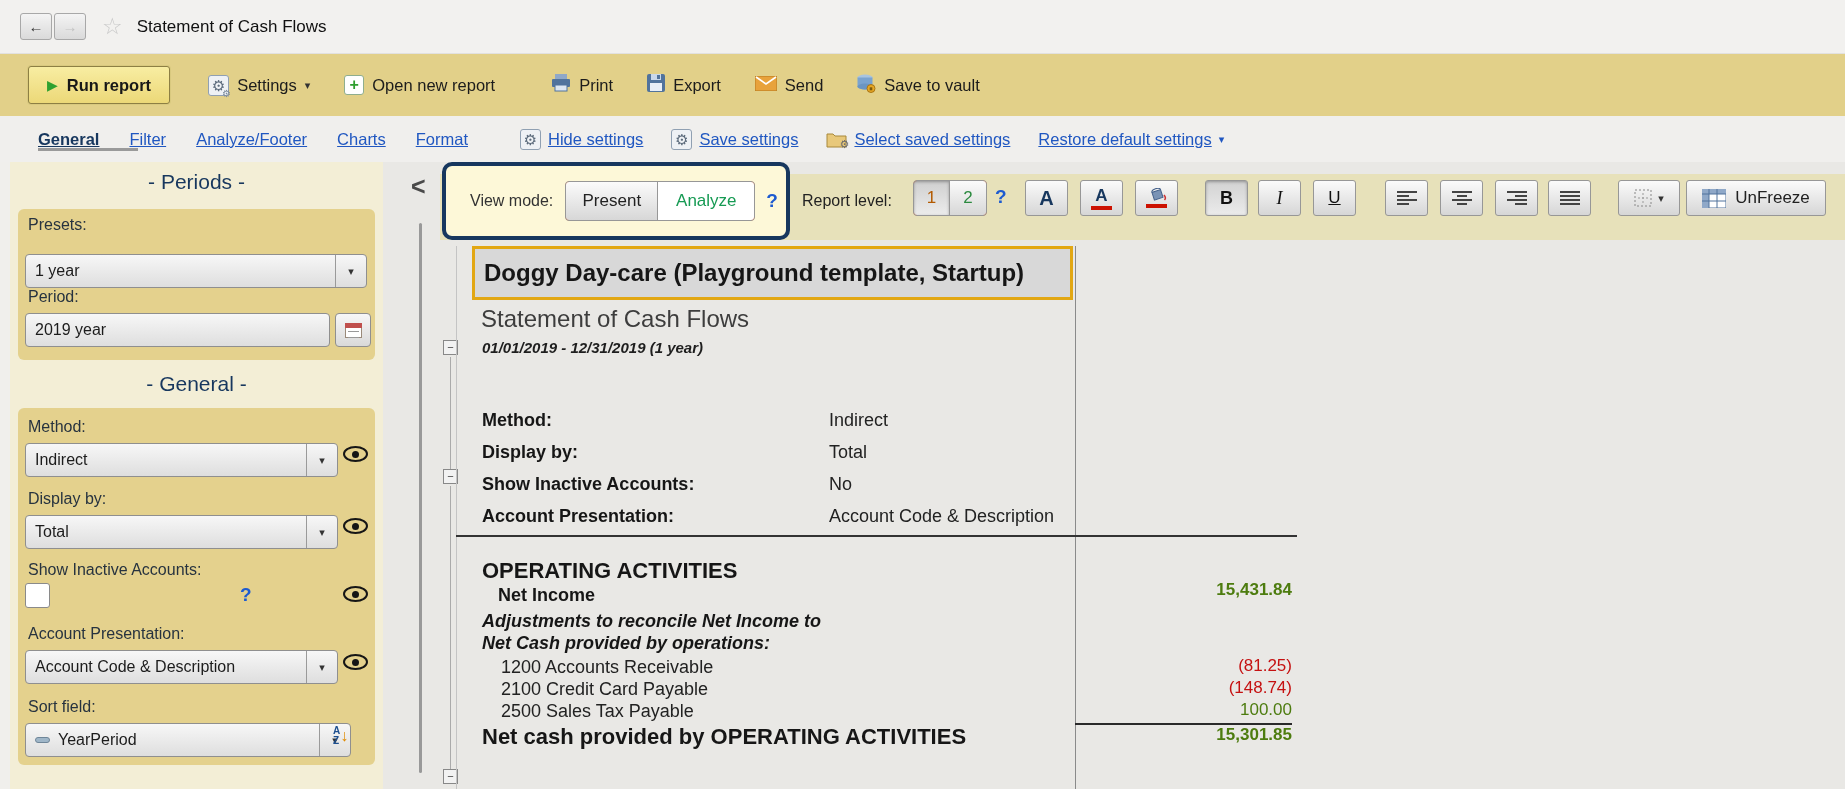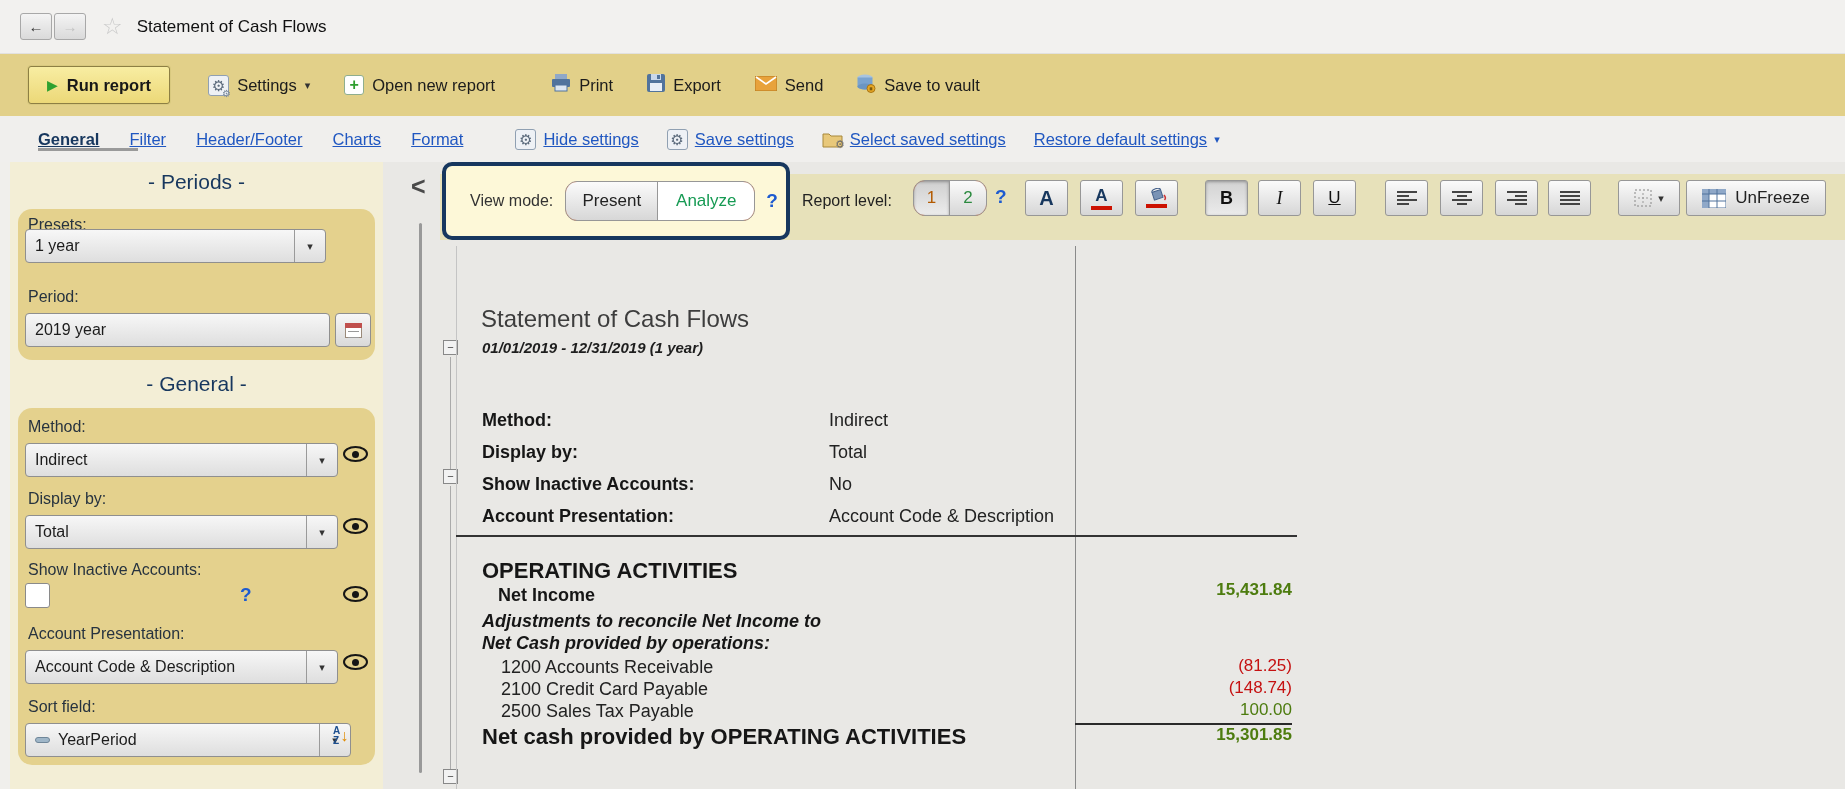--- a/index.html
+++ b/index.html
@@ -45,21 +45,21 @@
   .folder svg{position:absolute;left:0;top:0}
   .folder .g{position:absolute;right:-2px;bottom:-3px;font-size:11px;color:#6b6b6b}
 
   
   .content{position:absolute;left:0;top:162px;width:1845px;height:627px;background:var(--report-bg)}
   .leftmargin{position:absolute;left:0;top:0;width:10px;height:100%;background:#f0efec}
 
   
   .sidebar{position:absolute;left:10px;top:0;width:373px;height:627px;background:var(--sidebar-bg)}
   .sec-title{position:absolute;left:0;width:100%;text-align:center;font-size:21px;color:var(--navy)}
-  .sbox{position:absolute;left:8px;width:357px;background:var(--sidebar-box-bg);border-radius:14px}
+  .sbox{position:absolute;left:8px;width:357px;background:var(--sidebar-box-bg);border-radius:6px}
   .box1{top:47px;height:151px}
   .box2{top:246px;height:357px}
   .flabel{position:absolute;left:10px;font-size:16px;color:#27333f}
   .sel{position:absolute;left:7px;height:34px;background:linear-gradient(#f7f7f7,#dedede);border:1px solid #8f8f8f;border-radius:4px;display:flex;align-items:center;cursor:pointer}
   .sel-text{flex:1;padding-left:9px;font-size:16px;color:#1c1c1c;white-space:nowrap;display:flex;align-items:center}
   .sel-caret{width:31px;align-self:stretch;border-left:1px solid #9a9a9a;display:flex;align-items:center;justify-content:center;font-size:11px;color:#333}
   .calbtn{position:absolute;width:36px;height:34px;background:linear-gradient(#f7f7f7,#d9d9d9);border:1px solid #8f8f8f;border-radius:4px;display:flex;align-items:center;justify-content:center}
   .cal{position:relative;width:17px;height:15px;background:#fff;border:1px solid #9a8a7a;display:inline-block}
   .cal .caltop{position:absolute;left:-1px;top:-1px;width:17px;height:5px;background:#c0504d}
   .cal::after{content:"";position:absolute;left:2px;top:7px;width:11px;height:5px;border-top:1px solid #999;border-bottom:1px solid #999}
@@ -71,21 +71,21 @@
   .sorticon{position:absolute;display:flex;align-items:center;cursor:pointer}
   .sorticon .saz{display:flex;flex-direction:column;font-size:10px;font-weight:bold;color:#1d4f8f;line-height:10px}
   .sorticon .sarrow{font-size:16px;color:#e08a00;font-weight:bold;line-height:16px}
 
   
   .rpane{position:absolute;left:383px;top:0;width:1462px;height:627px;background:var(--report-bg)}
   .chev{position:absolute;left:28px;top:12px;font-size:25px;font-weight:bold;color:#4a4a4a;cursor:pointer;line-height:1}
   .strip{position:absolute;left:57px;top:12px;right:0;height:66px;background:var(--strip-bg)}
   .viewbox{position:absolute;left:59px;top:0;width:348px;height:78px;background:var(--viewbox-bg);border:4px solid var(--viewbox-border);border-radius:10px;display:flex;align-items:center;padding-left:24px;z-index:3}
   .vm-label{font-size:16px;color:#333}
-  .seg{display:flex;border:1px solid #979797;border-radius:12px;overflow:hidden;background:#c2410c}
+  .seg{display:flex;border:1px solid #979797;border-radius:4px;overflow:hidden;background:#c2410c}
   .viewbox .seg{margin-left:12px;height:40px}
   .segbtn{font-size:17px;display:flex;align-items:center;justify-content:center;cursor:pointer}
   .segbtn.present{width:92px;background:linear-gradient(#fbfbfb,#d7d7d7);color:#222;border-right:1px solid #979797}
   .segbtn.analyze{width:96px;background:#fff;color:var(--analyze-green)}
   .qhelp{font-size:19px;font-weight:bold;color:#1d5bd0;cursor:pointer}
   .viewbox .qhelp{margin-left:11px}
   .rl-label{position:absolute;left:419px;top:30px;font-size:16px;color:#222;z-index:2}
   .seg.levels{position:absolute;left:530px;top:18px;height:36px;z-index:2}
   .segbtn.lvl1{width:36px;background:linear-gradient(#cfcfcf,#ececec);box-shadow:inset 0 1px 3px rgba(0,0,0,.3);color:var(--level1-orange);border-right:1px solid #979797;font-size:17px}
   .segbtn.lvl2{width:36px;background:linear-gradient(#fbfbfb,#d7d7d7);color:var(--level2-green);font-size:17px}
@@ -196,21 +196,21 @@
           <circle cx="14" cy="14.5" r="4" fill="#e8a823" stroke="#a87414"></circle>
           <rect x="12.7" y="13.3" width="2.6" height="3" fill="#7a5a10"></rect>
         </svg></span>
     <span>Save to vault</span>
   </div>
 </div>
 
 <div class="tabsbar">
   <span class="tab active">General</span>
   <span class="tab">Filter</span>
-  <span class="tab">Header/Footer</span>
+  <span class="tab">Analyze/Footer</span>
   <span class="tab">Charts</span>
   <span class="tab">Format</span>
   <div class="tlink" style="margin-left:22px">
     <span class="gearbox">
         <span class="g">⚙</span>
       </span>
     <span class="txt">Hide settings</span>
   </div>
   <div class="tlink">
     <span class="gearbox">
@@ -235,21 +235,21 @@
 </div>
 
 <div class="content">
   <div class="leftmargin"></div>
 
   <div class="sidebar">
     <div class="sec-title" style="top:8px">- Periods -</div>
 
     <div class="sbox box1">
       <label class="flabel" style="top:7px">Presets:</label>
-      <div class="sel" style="top:20px;width:301px">
+      <div class="sel" style="top:45px;width:342px">
         <span class="sel-text">1 year</span>
         <span class="sel-caret">▾</span>
       </div>
       <label class="flabel" style="top:79px">Period:</label>
       <div class="sel" style="top:104px;width:305px">
         <span class="sel-text">2019 year</span>
       </div>
       <button class="calbtn" style="left:317px;top:104px">
         <span class="cal">
             <i class="caltop"></i>
@@ -393,20 +393,23 @@
 
     <div class="vscroll"></div>
     <span class="mbox" style="top:178px">−</span>
     <span class="mbox" style="top:307px">−</span>
     <span class="mbox" style="top:607px">−</span>
     <i class="gvline" style="top:195px;height:112px"></i>
     <i class="gvline" style="top:324px;height:283px"></i>
     <div class="pageedge"></div>
     <div class="vdivider"></div>
 
+    <div class="titlecell">
+      <span>Doggy Day-care (Playground template, Startup)</span>
+    </div>
     <div class="rtitle">Statement of Cash Flows</div>
     <div class="rdate">01/01/2019 - 12/31/2019 (1 year)</div>
 
     <div class="metablock" id="meta-block">
         <div class="meta-row">
           <span class="m-label">Method:</span>
           <span class="m-value">Indirect</span>
         </div>
         <div class="meta-row">
           <span class="m-label">Display by:</span>

